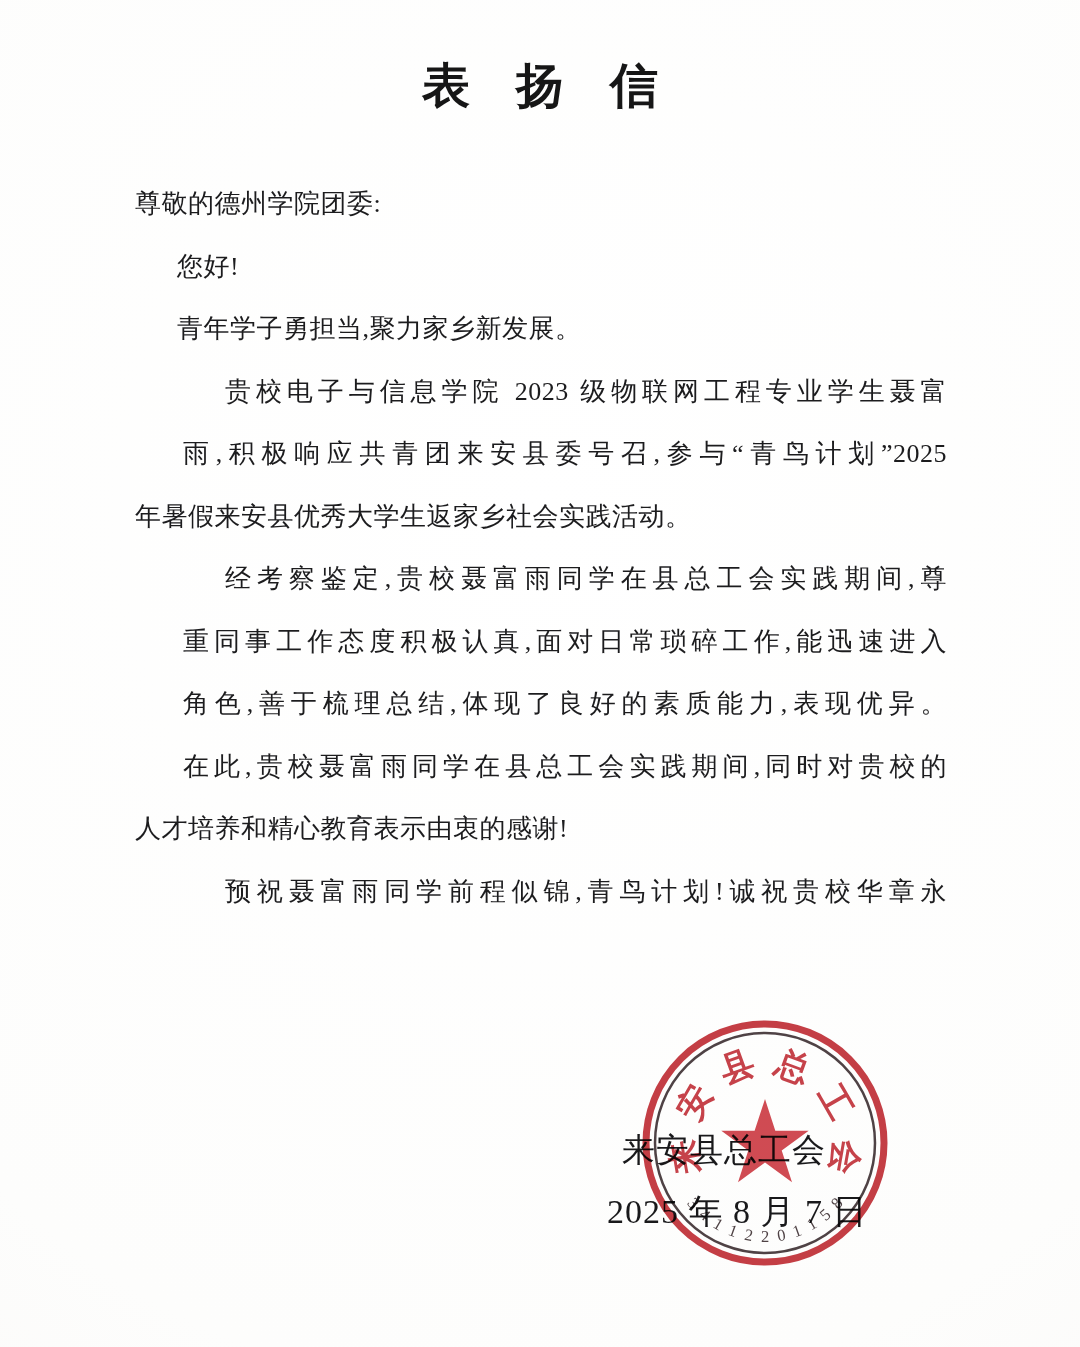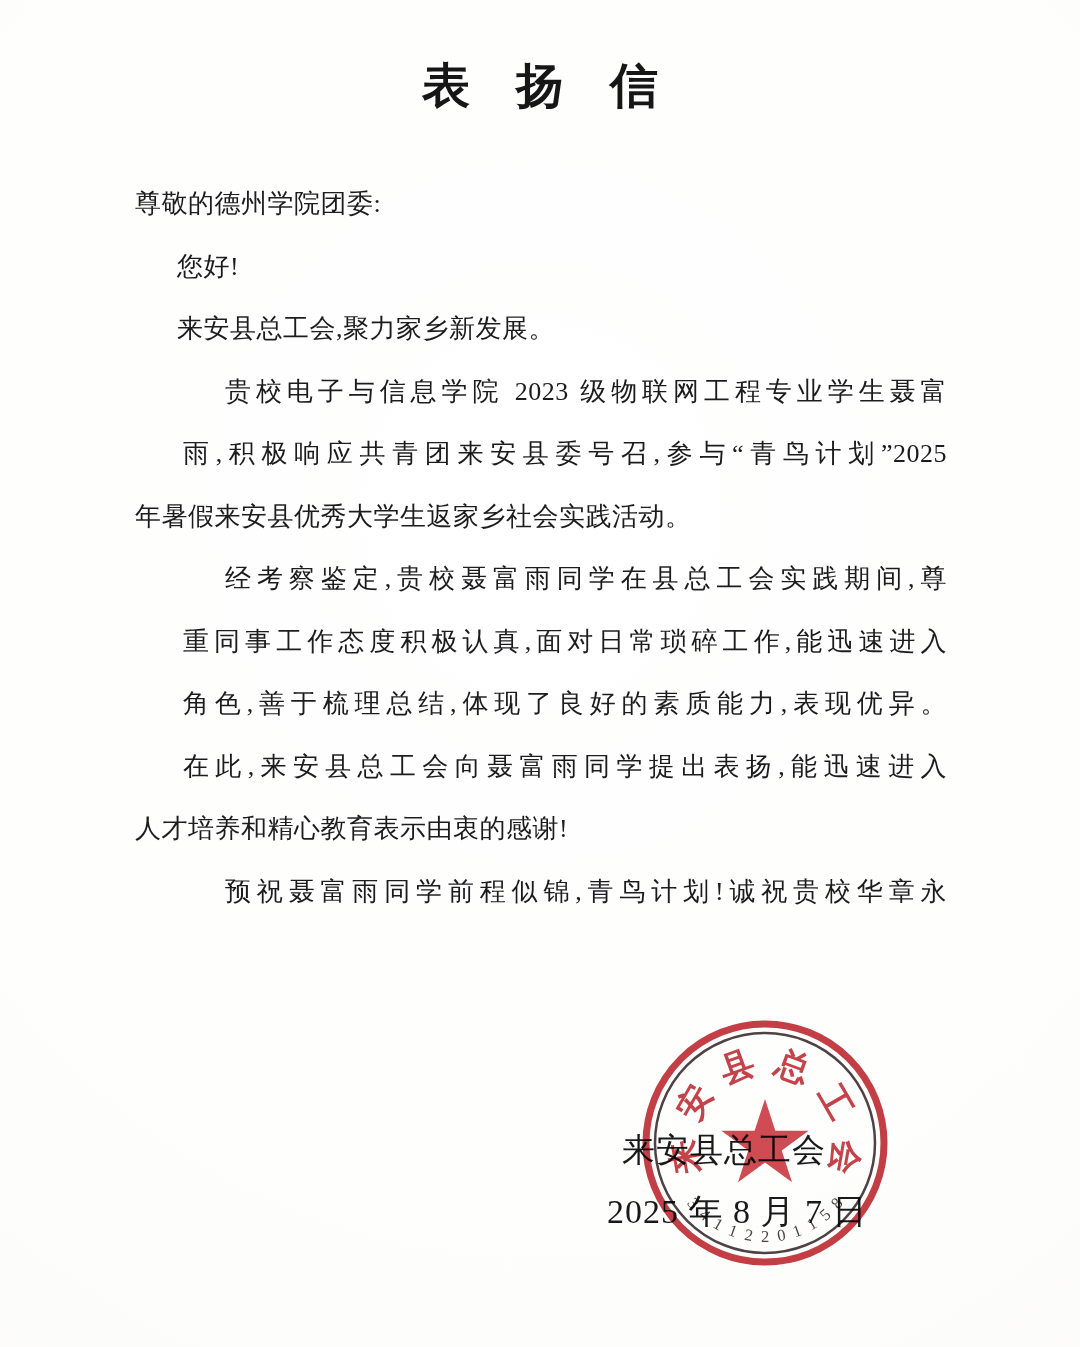--- a/index.html
+++ b/index.html
@@ -99,28 +99,28 @@
 
 <div class="page">
 
   <div class="title-wrap">
     <span class="title">表扬信</span>
   </div>
 
   <div class="letter">
     <div class="line">尊敬的德州学院团委:</div>
     <div class="line indent">您好!</div>
-    <div class="line indent">来安县总工会,聚力家乡新发展。</div>
+    <div class="line indent">青年学子勇担当,聚力家乡新发展。</div>
     <div class="line indent stretch">贵校电子与信息学院 2023 级物联网工程专业学生聂富</div>
     <div class="line stretch">雨,积极响应共青团来安县委号召,参与“青鸟计划”2025</div>
     <div class="line">年暑假来安县优秀大学生返家乡社会实践活动。</div>
     <div class="line indent stretch">经考察鉴定,贵校聂富雨同学在县总工会实践期间,尊</div>
     <div class="line stretch">重同事工作态度积极认真,面对日常琐碎工作,能迅速进入</div>
     <div class="line stretch">角色,善于梳理总结,体现了良好的素质能力,表现优异。</div>
-    <div class="line stretch">在此,来安县总工会向聂富雨同学提出表扬,能迅速进入</div>
+    <div class="line stretch">在此,贵校聂富雨同学在县总工会实践期间,同时对贵校的</div>
     <div class="line">人才培养和精心教育表示由衷的感谢!</div>
     <div class="line indent stretch">预祝聂富雨同学前程似锦,青鸟计划!诚祝贵校华章永</div>
   </div>
 
   <div class="sign-org">来安县总工会</div>
   <div class="sign-date">2025 年 8 月 7 日</div>
 
   <svg class="seal" viewBox="0 0 246 246" xmlns="http://www.w3.org/2000/svg">
     <circle cx="123" cy="123" r="119" fill="none" stroke-width="7" stroke="#c2333b"></circle>
     <circle cx="123" cy="123" r="110" fill="none" stroke-width="2.5" stroke="#45383b"></circle>

